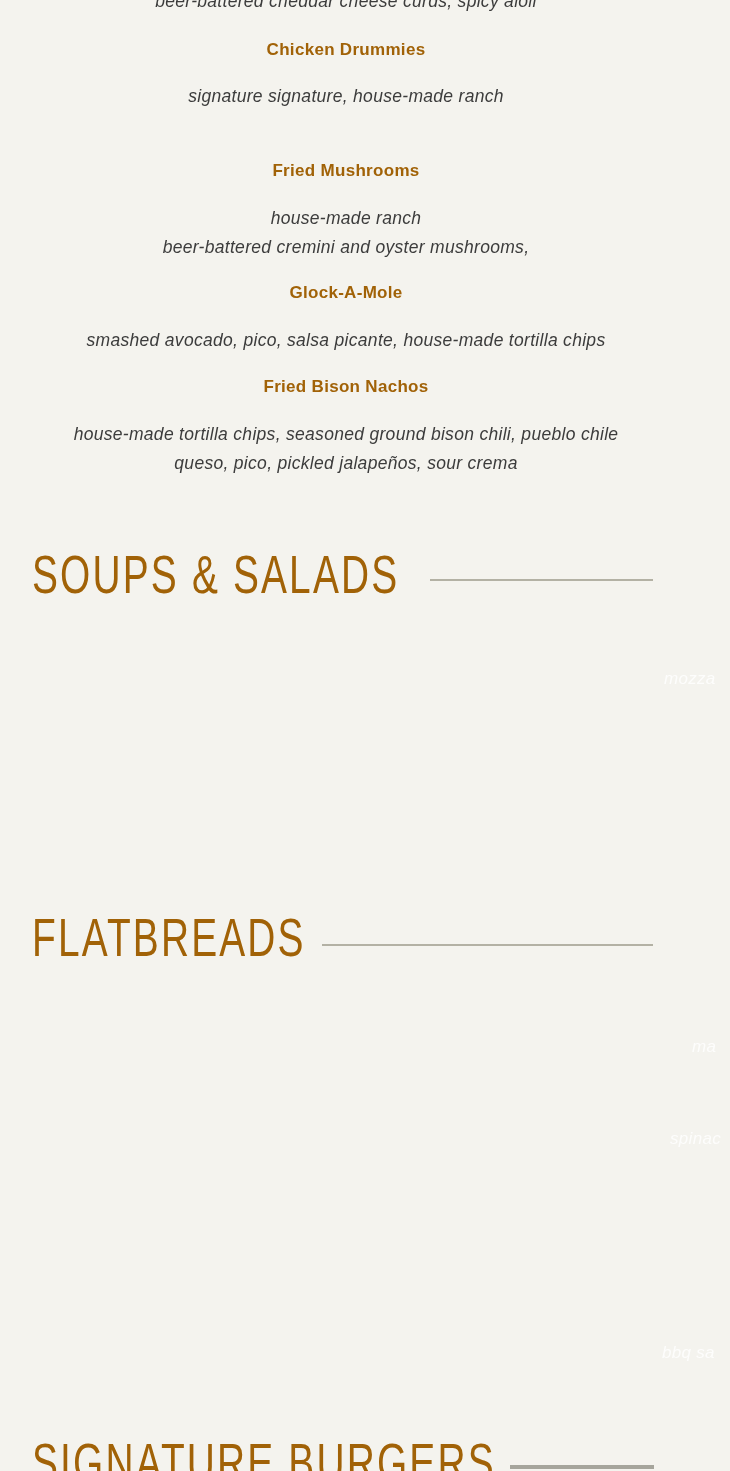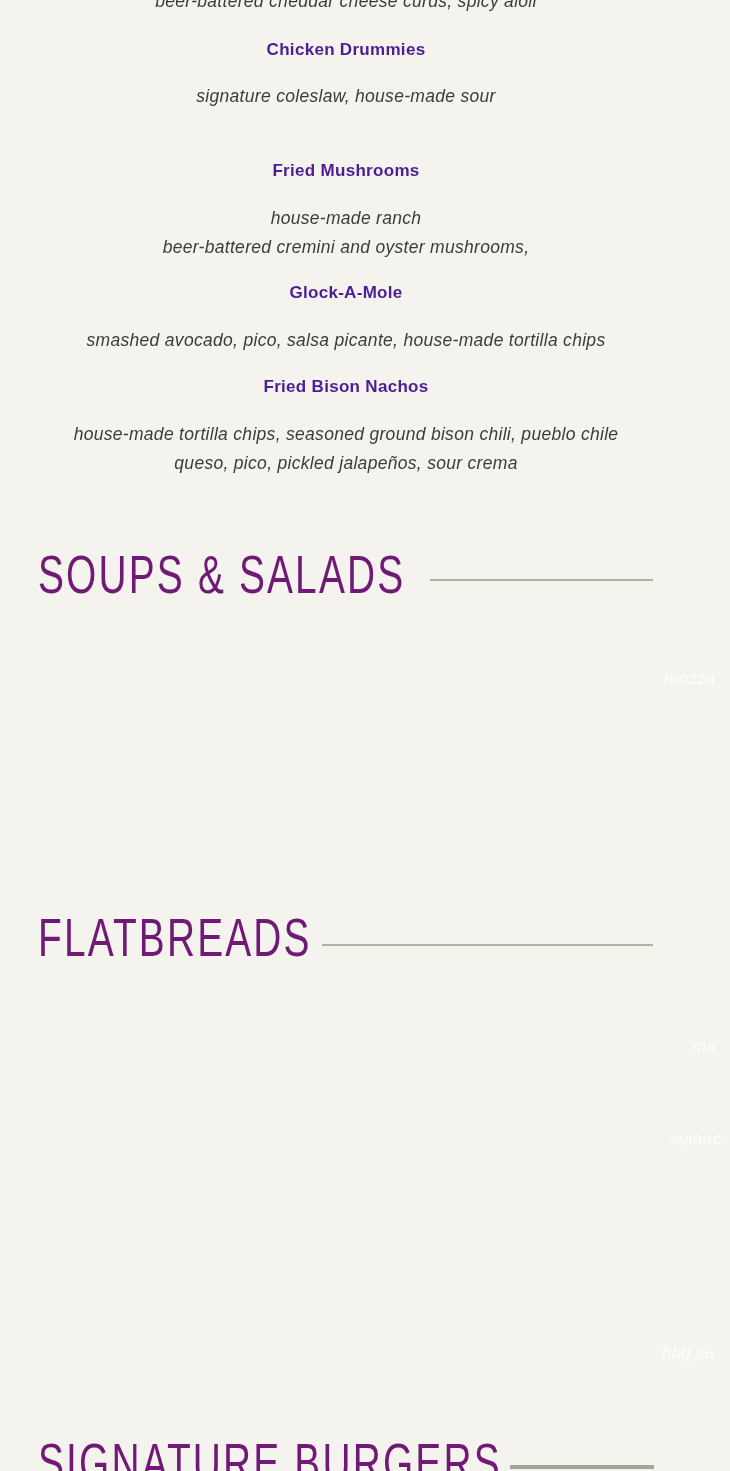--- a/index.html
+++ b/index.html
@@ -16,38 +16,38 @@
   .block {
     position: absolute;
     left: 38px;
     width: 616px;
     text-align: center;
   }
   .item-name {
     font-weight: bold;
     font-size: 17px;
     line-height: 20px;
-    color: #4c1d95;
+    color: #a16207;
     letter-spacing: 0.3px;
   }
   .desc {
     font-style: italic;
     font-size: 17.5px;
     line-height: 28.6px;
     color: #3c3c3c;
     letter-spacing: 0.3px;
   }
 
   
   .heading {
     position: absolute;
-    left: 38px;
+    left: 32px;
     font-size: 54px;
     line-height: 54px;
-    color: #701a75;
+    color: #a16207;
     white-space: nowrap;
   }
   .heading .condense {
     display: inline-block;
     transform: scaleX(0.72);
     transform-origin: left center;
     letter-spacing: 3px;
     font-weight: 400;
   }
 
@@ -94,21 +94,21 @@
 </style>
 </head>
 <body>
 
 <div>
 
   <div class="block desc" id="b-partial">beer-battered cheddar cheese curds, spicy aioli</div>
 
   <div class="block item-name" id="b-name-1">Chicken Drummies</div>
   <div class="block desc" id="b-desc-1">
-    <div>signature coleslaw, house-made sour</div>
+    <div>signature signature, house-made ranch</div>
   </div>
 
   <div class="block item-name" id="b-name-2">Fried Mushrooms</div>
   <div class="block desc" id="b-desc-2">
     <div>house-made ranch</div>
     <div>beer-battered cremini and oyster mushrooms,</div>
   </div>
 
   <div class="block item-name" id="b-name-3">Glock-A-Mole</div>
   <div class="block desc" id="b-desc-3">

